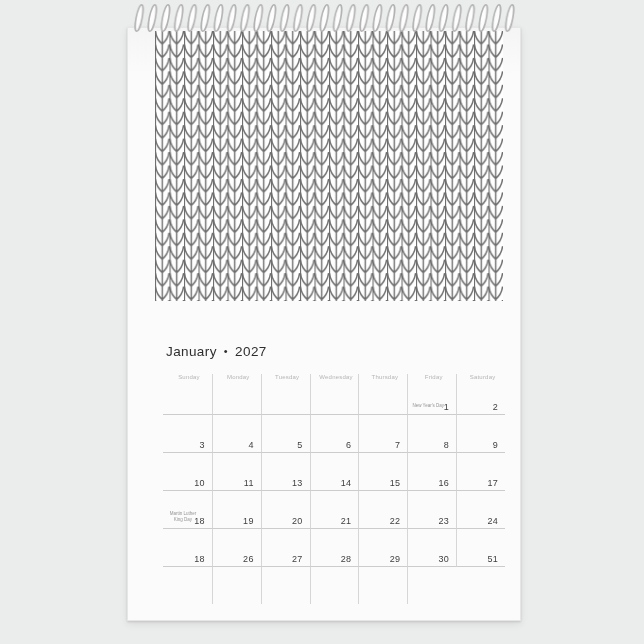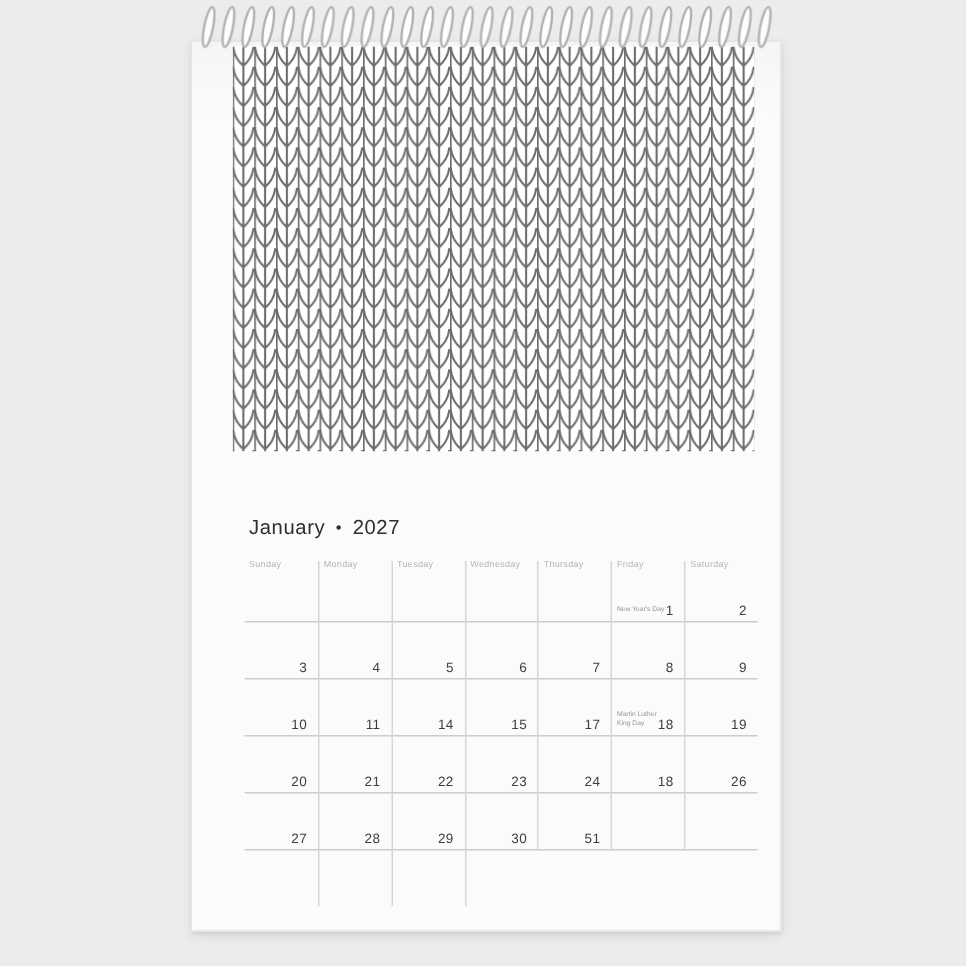--- a/index.html
+++ b/index.html
@@ -5,20 +5,21 @@
   html,body{margin:0;padding:0;}
   body{
     font-family:"Liberation Sans", sans-serif;
     background:#ebecec;
   }
   .canvas{
     position:relative;
     width:644px;height:644px;
     background:#ebecec;
     overflow:hidden;
+    text-align:center;
   }
   .page{
     position:absolute;
     left:127px;top:27px;
     width:394px;height:594px;
     background:linear-gradient(180deg,#f5f5f5 0%,#fbfbfb 8%,#fbfbfb 100%);
     border:1px solid #e6e6e6;
     box-sizing:border-box;
     box-shadow:0 1px 2px rgba(0,0,0,0.12), 0 3px 8px rgba(0,0,0,0.08);
   }
@@ -196,25 +197,33 @@
       <div class="dcell">
     <span class="holiday"></span>
     <span class="datenum">10</span>
   </div>
       <div class="dcell">
     <span class="holiday"></span>
     <span class="datenum">11</span>
   </div>
       <div class="dcell">
     <span class="holiday"></span>
+    <span class="datenum">13</span>
+  </div>
+      <div class="dcell">
+    <span class="holiday"></span>
     <span class="datenum">14</span>
   </div>
       <div class="dcell">
     <span class="holiday"></span>
     <span class="datenum">15</span>
+  </div>
+      <div class="dcell">
+    <span class="holiday"></span>
+    <span class="datenum">16</span>
   </div>
       <div class="dcell">
     <span class="holiday"></span>
     <span class="datenum">17</span>
   </div>
       <div class="dcell">
     <span class="holiday">Martin Luther King Day</span>
     <span class="datenum">18</span>
   </div>
       <div class="dcell">

